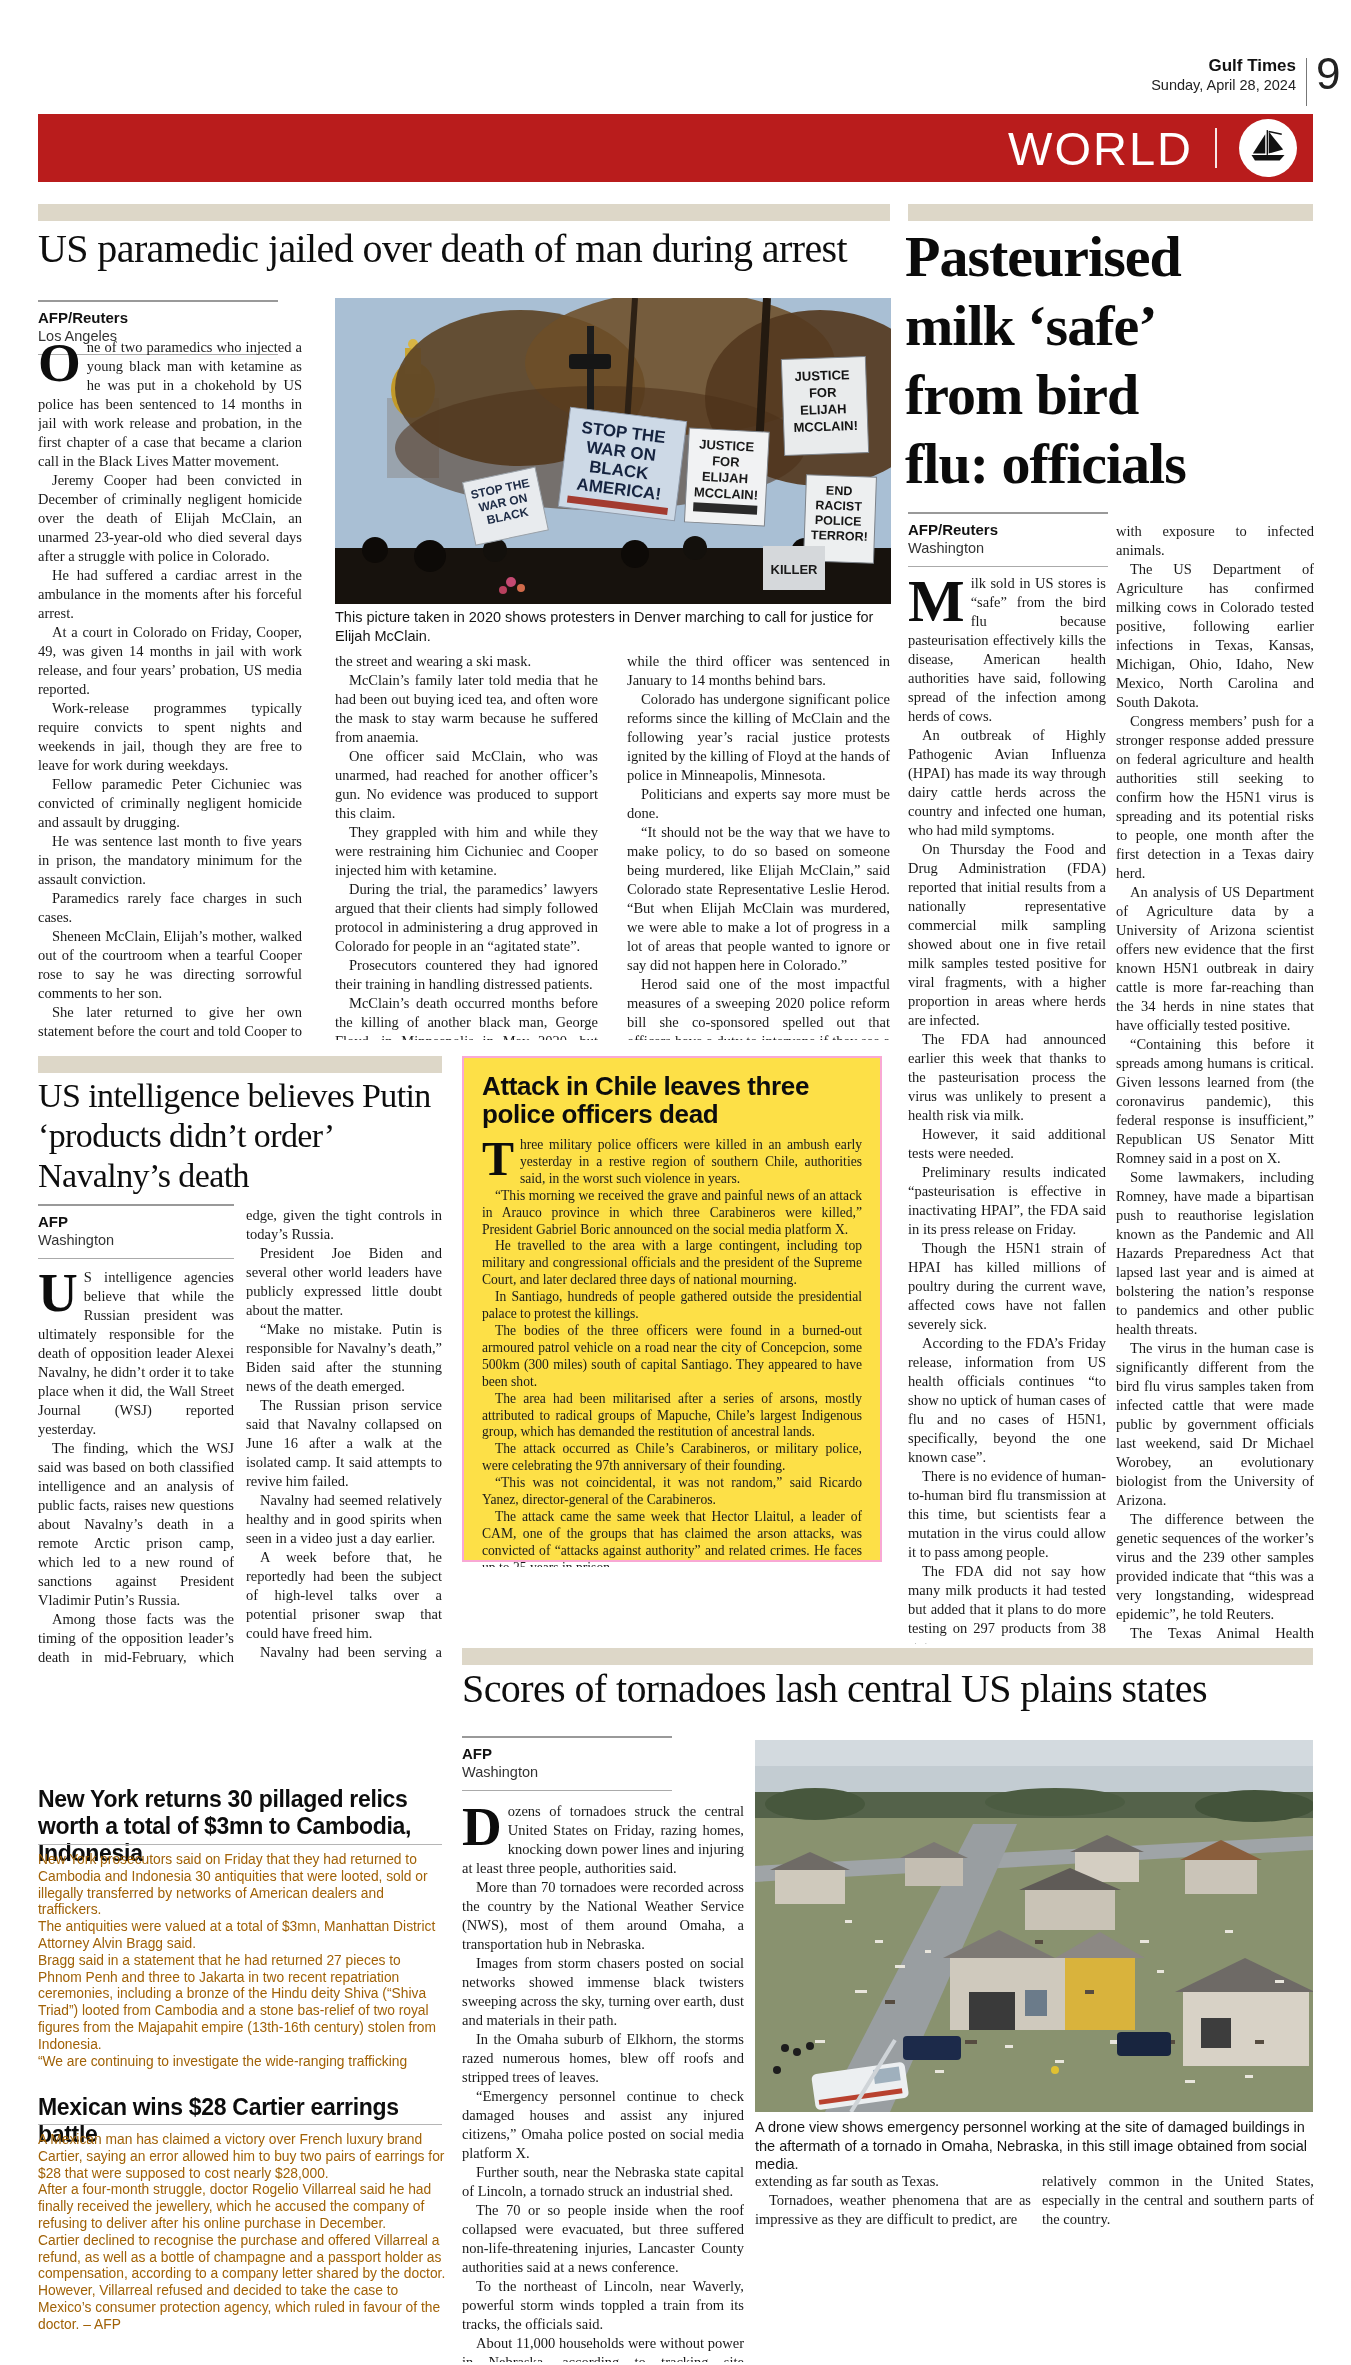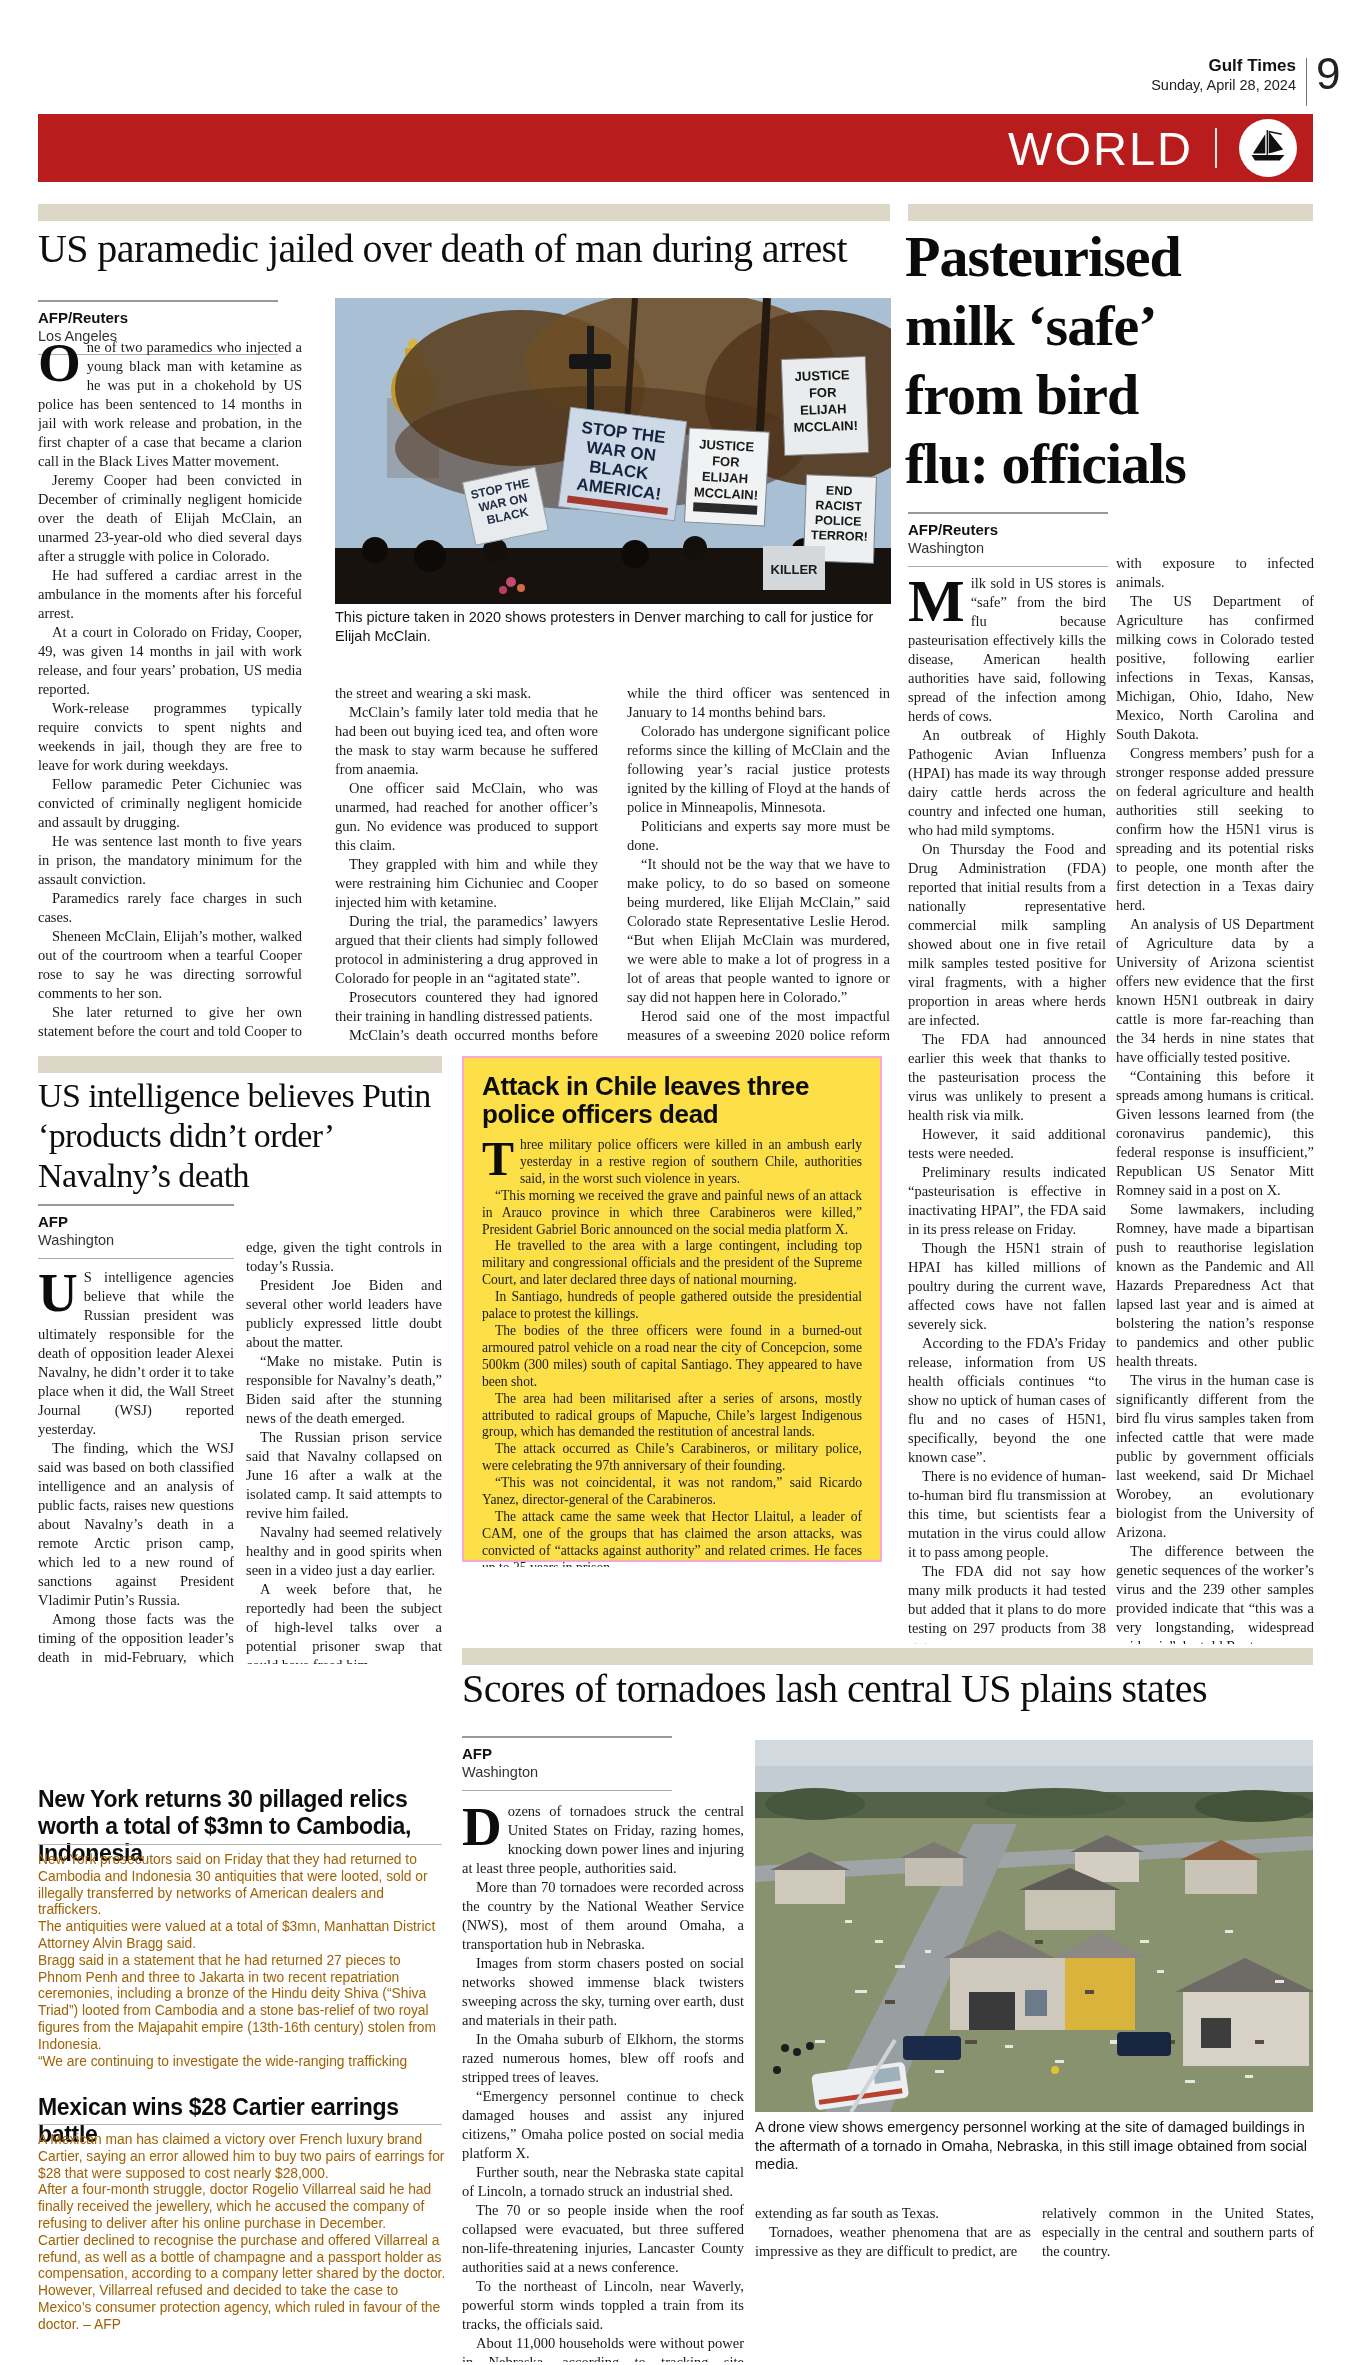--- a/index.html
+++ b/index.html
@@ -21,21 +21,21 @@
   .hl{font-family:"Liberation Serif",serif;font-weight:400;color:#0e0e0e;letter-spacing:-0.6px;}
   .hl-big{font-size:40px;line-height:46px;}
   .milk-hl{font-weight:700;font-size:58px;line-height:69px;letter-spacing:-1px;color:#0b0b0b;}
   .byline{border-top:2px solid #999;border-bottom:1px solid #aaa;padding:7px 0 10px;}
   .byline .src{font-family:"Liberation Sans",sans-serif;font-weight:700;font-size:15px;color:#111;}
   .byline .city{font-family:"Liberation Sans",sans-serif;font-size:14.5px;color:#333;margin-top:2px;}
   
   .bodycol{font-size:14.5px;line-height:19px;text-align:justify;overflow:hidden;color:#191919;}
   .bodycol p{margin:0;text-indent:14px;}
   .bodycol .lead{text-indent:0;}
-  .bodycol.cont p:first-child{text-indent:0;margin-top:32px;}
+  .bodycol.cont p:first-child{text-indent:0;}
   .dropcap{float:left;font-weight:700;font-size:55px;line-height:44px;padding:3px 6px 0 0;color:#0d0d0d;}
   .dropcap.big{font-size:60px;line-height:48px;}
   
   .sans-hl{font-family:"Liberation Sans",sans-serif;font-weight:700;font-size:23px;line-height:27px;letter-spacing:-0.3px;color:#0d0d0d;}
   .thinrule{border-top:1px solid #b5b5b5;}
   .sansbody{overflow:hidden;}
   .sansbody p{font-family:"Liberation Sans",sans-serif;font-size:13.8px;line-height:16.8px;margin:0;color:#a16207;}
   
   .chilebox{border:2px solid #f9a8d4;box-sizing:border-box;background:#fde047;padding:14px 18px 17px;}
   .chile-hl{font-family:"Liberation Sans",sans-serif;font-weight:700;font-size:26px;line-height:28px;letter-spacing:-0.4px;color:#0d0d0d;margin-bottom:9px;}

